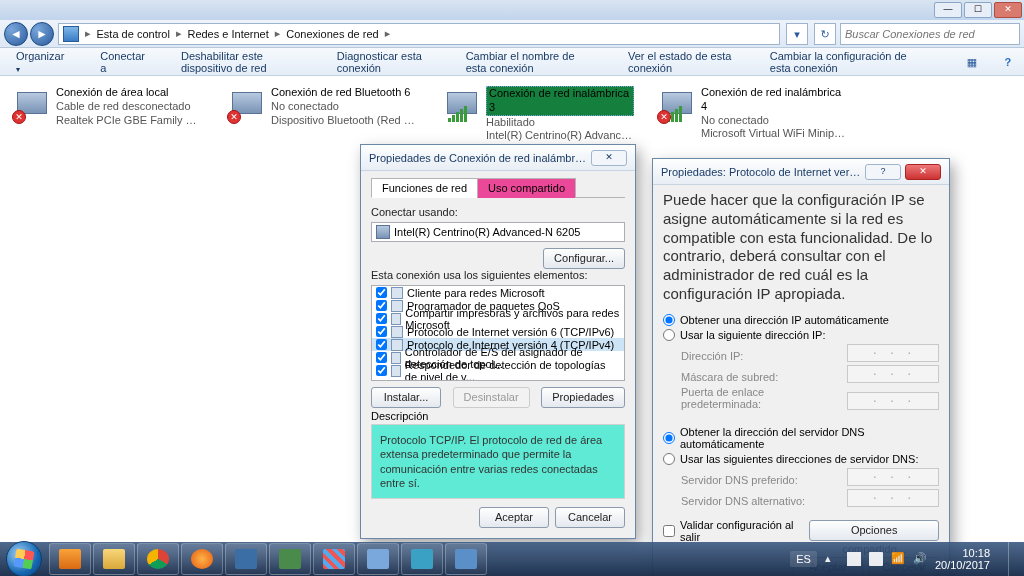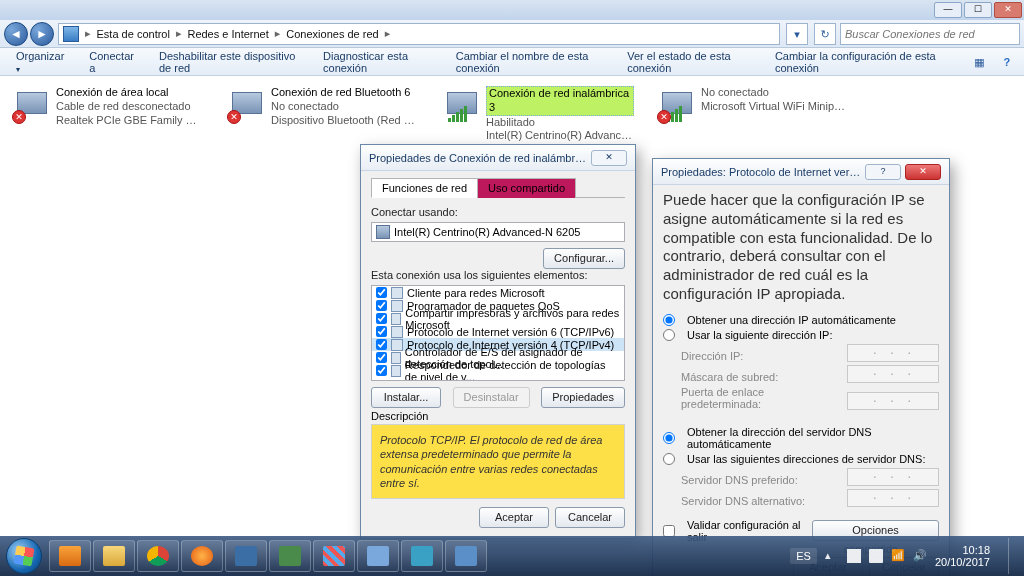--- a/index.html
+++ b/index.html
@@ -16,73 +16,73 @@
 .navbtn { width: 24px; height: 24px; border-radius: 50%; background: radial-gradient(circle at 30% 30%, #7aa8dc, #2a5a9c); border: 1px solid #1c4a82; color: #fff; display: inline-flex; align-items: center; justify-content: center; font-size: 12px; }
 .navbtn.fwd { margin-left: 2px; }
 .crumb-bar { flex: 1; height: 22px; background: #fff; border: 1px solid #9db4cf; display: flex; align-items: center; padding: 0 4px; }
 .crumb-icon { width: 16px; height: 16px; background: linear-gradient(#7fb8e8, #3a7cc4); border: 1px solid #2a5a9c; margin-right: 4px; }
 .crumb { padding: 0 4px; color: #111; }
 .crumb-sep { color: #666; padding: 0 2px; }
 .refreshbtn { width: 22px; height: 22px; border: 1px solid #9db4cf; background: #fff; margin-left: 2px; text-align: center; line-height: 20px; color: #2a5a9c; }
 .searchbox { width: 180px; height: 22px; border: 1px solid #9db4cf; background: #fff; padding: 0 4px; color: #888; font-style: italic; }
 
 
-.cmdbar { height: 28px; background: linear-gradient(#f6f9fd, #e4edf7); border-bottom: 1px solid #c2d2e5; display: flex; align-items: center; padding: 0 8px; gap: 9px; }
+.cmdbar { height: 28px; background: linear-gradient(#f6f9fd, #e4edf7); border-bottom: 1px solid #c2d2e5; display: flex; align-items: center; padding: 0 8px; gap: 20px; }
 .cmditem { padding: 4px 8px; color: #1a3b66; cursor: default; border-radius: 2px; }
 .cmditem.arrow::after { content: " ▾"; font-size: 8px; }
 .cmdsep { flex: 1; }
 .cmdicon { width: 22px; height: 20px; border: 1px solid transparent; border-radius: 2px; text-align: center; line-height: 18px; color: #2a5a9c; }
 
 
 .content { background: #fff; padding: 10px 14px; display: flex; gap: 30px; flex-wrap: wrap; }
 .adapter { display: flex; width: 185px; gap: 6px; }
 .adapter .aicon { width: 36px; height: 36px; position: relative; flex-shrink: 0; }
 .adapter .aicon .base { width: 30px; height: 22px; background: linear-gradient(#b7c9df,#7a94b6); border: 1px solid #5a7296; margin: 6px auto 0; }
 .adapter .aicon .x { position: absolute; bottom: -2px; left: -2px; width: 14px; height: 14px; background: #d33; border-radius: 50%; border: 1px solid #a11; color: #fff; font-size: 9px; text-align: center; line-height: 12px; }
 .adapter .aicon .signal { position: absolute; bottom: 0; left: 4px; display: flex; align-items: flex-end; gap: 1px; }
 .adapter .aicon .signal span { width: 3px; background: #3a9b3a; }
 .adapter .aicon .signal span:nth-child(1){height:4px} .signal span:nth-child(2){height:7px} .signal span:nth-child(3){height:10px} .signal span:nth-child(4){height:13px} .signal span:nth-child(5){height:16px}
 .adapter .atxt { line-height: 1.25; }
 .adapter .atxt .t1 { color: #000; }
 .adapter .atxt .t2, .adapter .atxt .t3 { color: #555; white-space: nowrap; overflow: hidden; text-overflow: ellipsis; max-width: 148px; }
-.adapter.selected .atxt .t1 { background: #bef264; border: 1px dotted #7aa8dc; padding: 0 2px; }
+.adapter.selected .atxt .t1 { background: #15803d; border: 1px dotted #7aa8dc; padding: 0 2px; }
 
 
 .dialog { position: absolute; background: #f0f0f0; border: 1px solid #6b88a8; box-shadow: 4px 6px 14px rgba(0,0,0,.35); }
 .dialog .dtitle { height: 26px; background: linear-gradient(#fdfefe,#e8eef5); border-bottom: 1px solid #c8d4e2; display: flex; align-items: center; padding: 0 8px; color: #1a3b66; font-size: 12px; }
 .dialog .dclose { width: 36px; height: 16px; border: 1px solid #a0b4cc; border-radius: 3px; background: #f2f6fb; text-align: center; font-size: 9px; line-height: 13px; margin-left: 4px; }
 .dialog .dclose.red { background: linear-gradient(#e77,#c33); border-color: #a22; color: #fff; }
 .dialog .dbody { padding: 6px 10px 10px; }
 .tabstrip { display: flex; border-bottom: 1px solid #b4b4b4; margin-bottom: 8px; }
-.tab { padding: 3px 10px; border: 1px solid #b4b4b4; border-bottom: none; background: #be185d; margin-right: -1px; position: relative; top: 1px; }
+.tab { padding: 3px 10px; border: 1px solid #b4b4b4; border-bottom: none; background: #ec4899; margin-right: -1px; position: relative; top: 1px; }
 .tab.active { background: #fff; border-bottom: 1px solid #fff; }
 .groupbox { border: 1px solid #d0d0d0; background: #fff; padding: 8px; margin-bottom: 8px; }
 .label { margin-bottom: 4px; color: #222; }
 .textfield { width: 100%; height: 20px; border: 1px solid #abadb3; background: #fff; padding: 0 4px; display: flex; align-items: center; gap: 4px; }
 .btnrow { display: flex; justify-content: flex-end; gap: 6px; margin-top: 6px; }
 .btn { min-width: 70px; height: 21px; border: 1px solid #8b9bad; background: linear-gradient(#fefefe,#e4e9ef); border-radius: 3px; text-align: center; line-height: 19px; padding: 0 10px; color: #222; }
 .btn.disabled { color: #999; border-color: #ccc; background: #f2f2f2; }
 .itemlist { border: 1px solid #abadb3; background: #fff; height: 96px; overflow: hidden; }
 .itemrow { display: flex; align-items: center; gap: 4px; padding: 0 4px; height: 13px; font-size: 11px; }
 .itemrow input[type=checkbox] { width: 11px; height: 11px; }
 .itemrow .iicon { width: 12px; height: 12px; background: #d9e4f1; border: 1px solid #7a94b6; }
 .itemrow.selected { background: #cde4f7; }
 .desc { font-size: 11px; color: #333; line-height: 1.3; }
 .sectlabel { margin: 2px 0 2px; }
 
 
-.radio-row { display: flex; align-items: center; gap: 12px; margin: 3px 0; }
+.radio-row { display: flex; align-items: center; gap: 5px; margin: 3px 0; }
 .radio-row input { width: 12px; height: 12px; }
 .ipfield-row { display: flex; align-items: flex-end; margin: 3px 0 3px 18px; }
 .ipfield-row .iplabel { flex: 1; color: #888; }
 .ipfield-row .ipinput { width: 92px; height: 18px; border: 1px solid #c8c8c8; background: #f4f4f4; font-family: "Courier New", monospace; text-align: center; letter-spacing: 2px; color: #aaa; }
 .introtext { font-size: 15px; color: #333; line-height: 1.25; margin-bottom: 10px; }
 
 
-.taskbar { position: absolute; bottom: 0; left: 0; right: 0; height: 40px; background: linear-gradient(to bottom, rgba(60,90,130,.9), rgba(25,45,75,.97)); display: flex; align-items: center; padding: 0 6px; }
+.taskbar { position: absolute; bottom: 0; left: 0; right: 0; height: 34px; background: linear-gradient(to bottom, rgba(60,90,130,.9), rgba(25,45,75,.97)); display: flex; align-items: center; padding: 0 6px; }
 .startorb { width: 36px; height: 36px; border-radius: 50%; background: radial-gradient(circle at 35% 35%, #9ecff5, #1668b3 60%, #0b3d6f); border: 1px solid #0b3d6f; margin-right: 6px; position: relative; }
 .startorb::after { content: ""; position: absolute; inset: 8px; background: conic-gradient(#f55 0 25%, #5c5 25% 50%, #59f 50% 75%, #fc5 75% 100%); border-radius: 2px; transform: rotate(10deg); }
 .tbtn { width: 42px; height: 32px; margin: 0 1px; border: 1px solid rgba(255,255,255,.25); border-radius: 3px; background: linear-gradient(rgba(255,255,255,.15), rgba(255,255,255,.02)); display: flex; align-items: center; justify-content: center; }
 .tbtn .glyph { width: 22px; height: 20px; border-radius: 2px; }
 .tray { margin-left: auto; display: flex; align-items: center; gap: 8px; color: #fff; font-size: 11px; }
 .tray .lang { background: rgba(255,255,255,.12); padding: 2px 6px; border-radius: 2px; }
 .tray .clock { text-align: right; line-height: 1.1; padding-right: 4px; }
 .showdesk { width: 10px; height: 36px; border-left: 1px solid rgba(255,255,255,.3); margin-left: 6px; }
 .trayicon { width: 14px; height: 14px; opacity: .9; }
 </style>
@@ -174,20 +174,21 @@
         <div class="signal">
           <span></span>
           <span></span>
           <span></span>
           <span></span>
           <span></span>
         </div>
         <div class="x">✕</div>
       </div>
       <div class="atxt">
+        <div class="t1">Conexión de red inalámbrica 4</div>
         <div class="t2">No conectado</div>
         <div class="t3">Microsoft Virtual WiFi Miniport A...</div>
       </div>
     </div>
   </div>
 
 <div class="dialog" style="left:360px; top:144px; width:276px;">
   <div class="dtitle">
     <span style="flex:1; white-space:nowrap; overflow:hidden; text-overflow:ellipsis;">Propiedades de Conexión de red inalámbrica 3</span>
     <div class="dclose">✕</div>
@@ -242,21 +243,21 @@
           <span class="iicon"></span>
           <span>Respondedor de detección de topologías de nivel de v...</span>
         </div>
       </div>
     <div class="btnrow" style="justify-content:space-between;">
       <div class="btn">Instalar...</div>
       <div class="btn disabled">Desinstalar</div>
       <div class="btn">Propiedades</div>
     </div>
     <div class="sectlabel">Descripción</div>
-    <div class="groupbox" style="background:#fde047;font-style:italic;">
+    <div class="groupbox" style="background:#5eead4;">
       <div class="desc">Protocolo TCP/IP. El protocolo de red de área extensa predeterminado que permite la comunicación entre varias redes conectadas entre sí.</div>
     </div>
     <div class="btnrow">
       <div class="btn">Aceptar</div>
       <div class="btn">Cancelar</div>
     </div>
   </div>
 </div>
 
 <div class="dialog" style="left:652px; top:158px; width:298px;">

